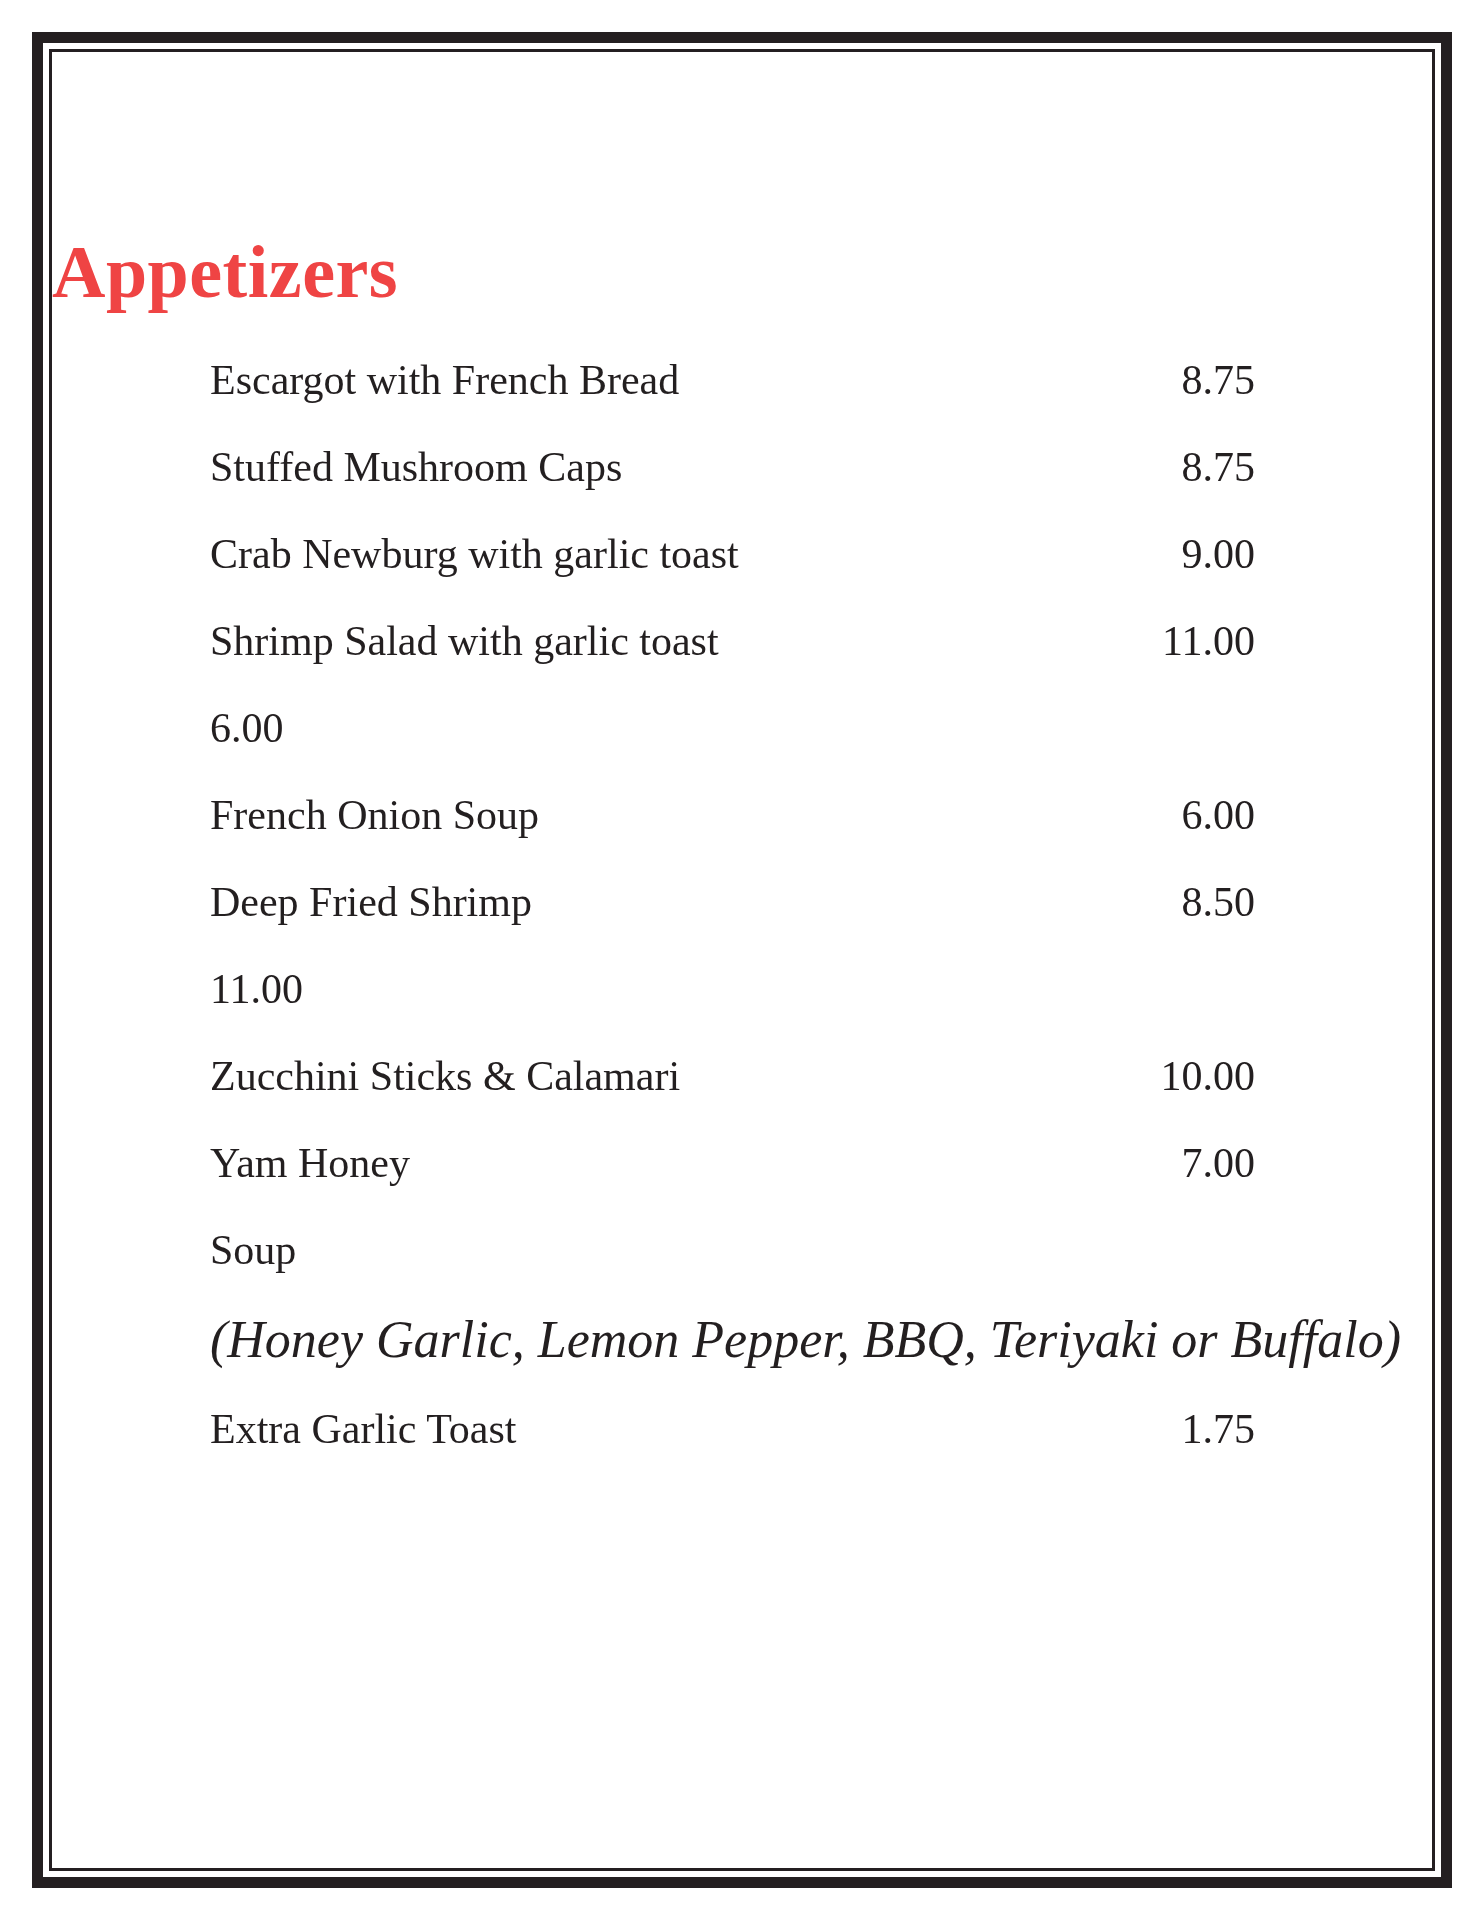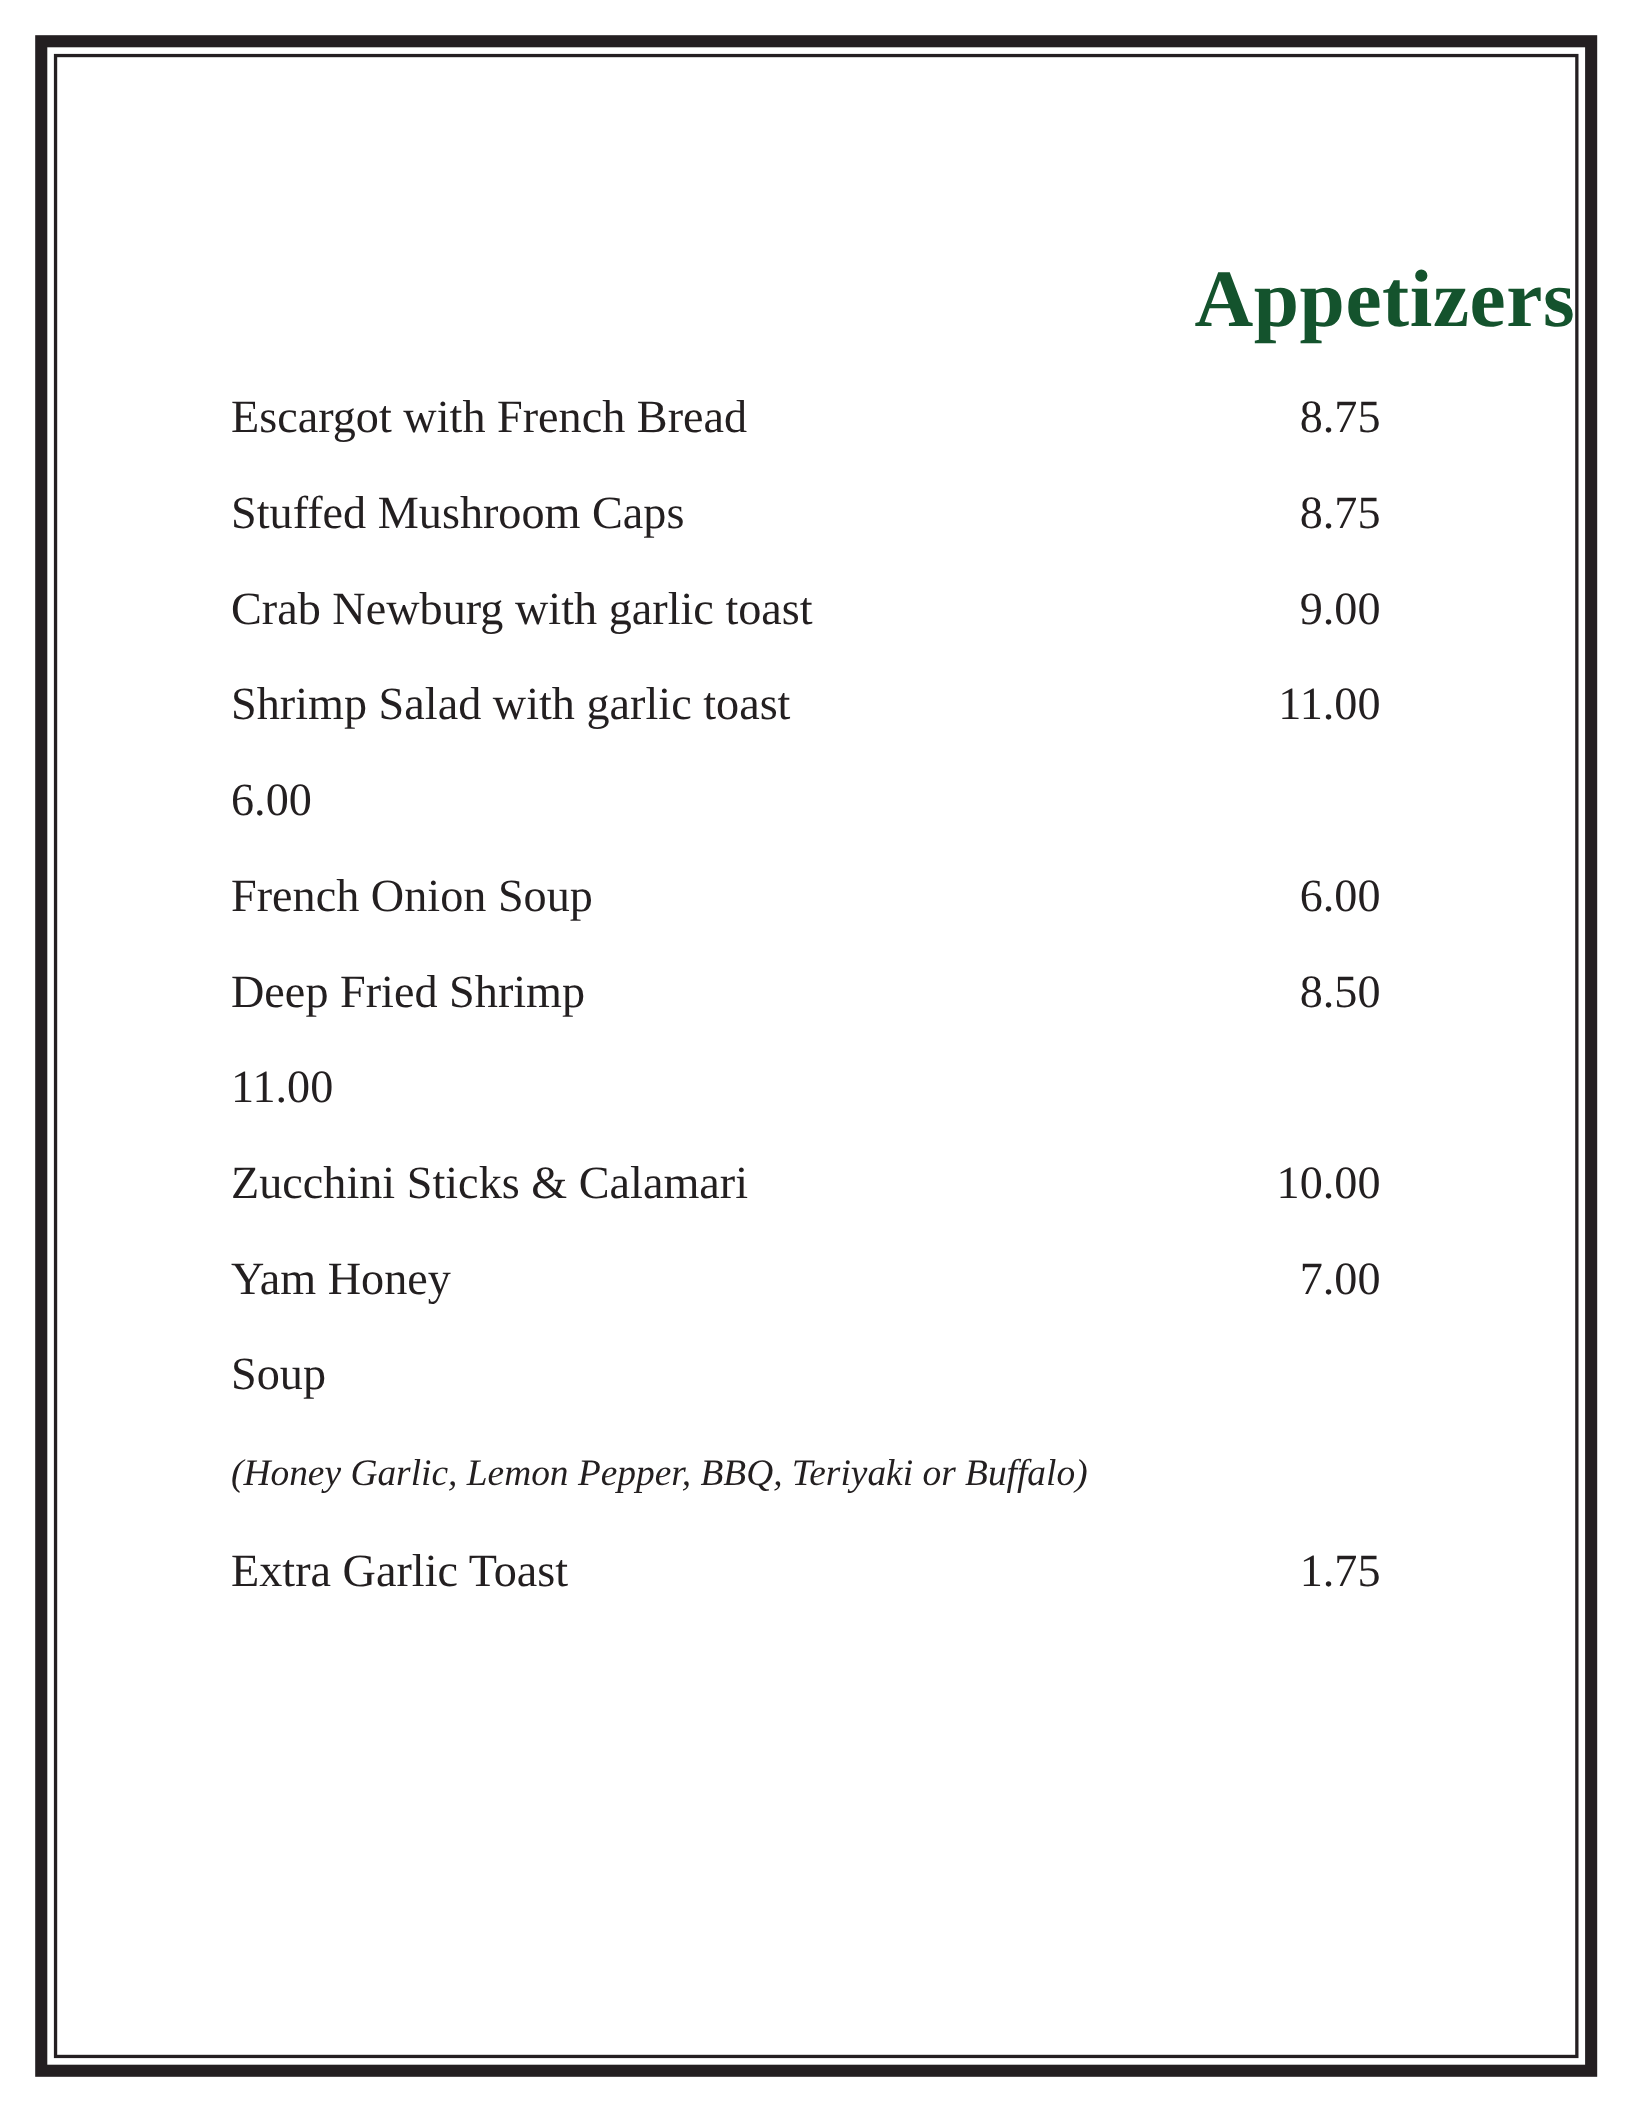--- a/index.html
+++ b/index.html
@@ -29,22 +29,22 @@
     height: 100%;
     border: 3px solid #241f21;
     padding-top: 180px;
     overflow: hidden;
   }
   .section-title {
     margin: 0 0 24px 0;
     font-size: 74px;
     font-weight: bold;
     line-height: 1.1;
-    text-align: right;
-    color: #14532d;
+    text-align: left;
+    color: #ef4444;
     letter-spacing: 0.5px;
   }
   .menu-list {
     padding-left: 158px;
     padding-right: 177px;
   }
   .row {
     display: flex;
     justify-content: space-between;
     align-items: center;
@@ -55,21 +55,21 @@
   }
   .row .item-name {
     flex: 0 0 auto;
   }
   .row .prices {
     flex: 0 0 auto;
     display: flex;
     gap: 46px;
   }
   .row.note {
-    font-size: 34px;
+    font-size: 52px;
     font-style: italic;
     line-height: 92px;
     height: 92px;
     justify-content: flex-start;
   }
 </style>
 </head>
 <body>
 
 <div class="page">

